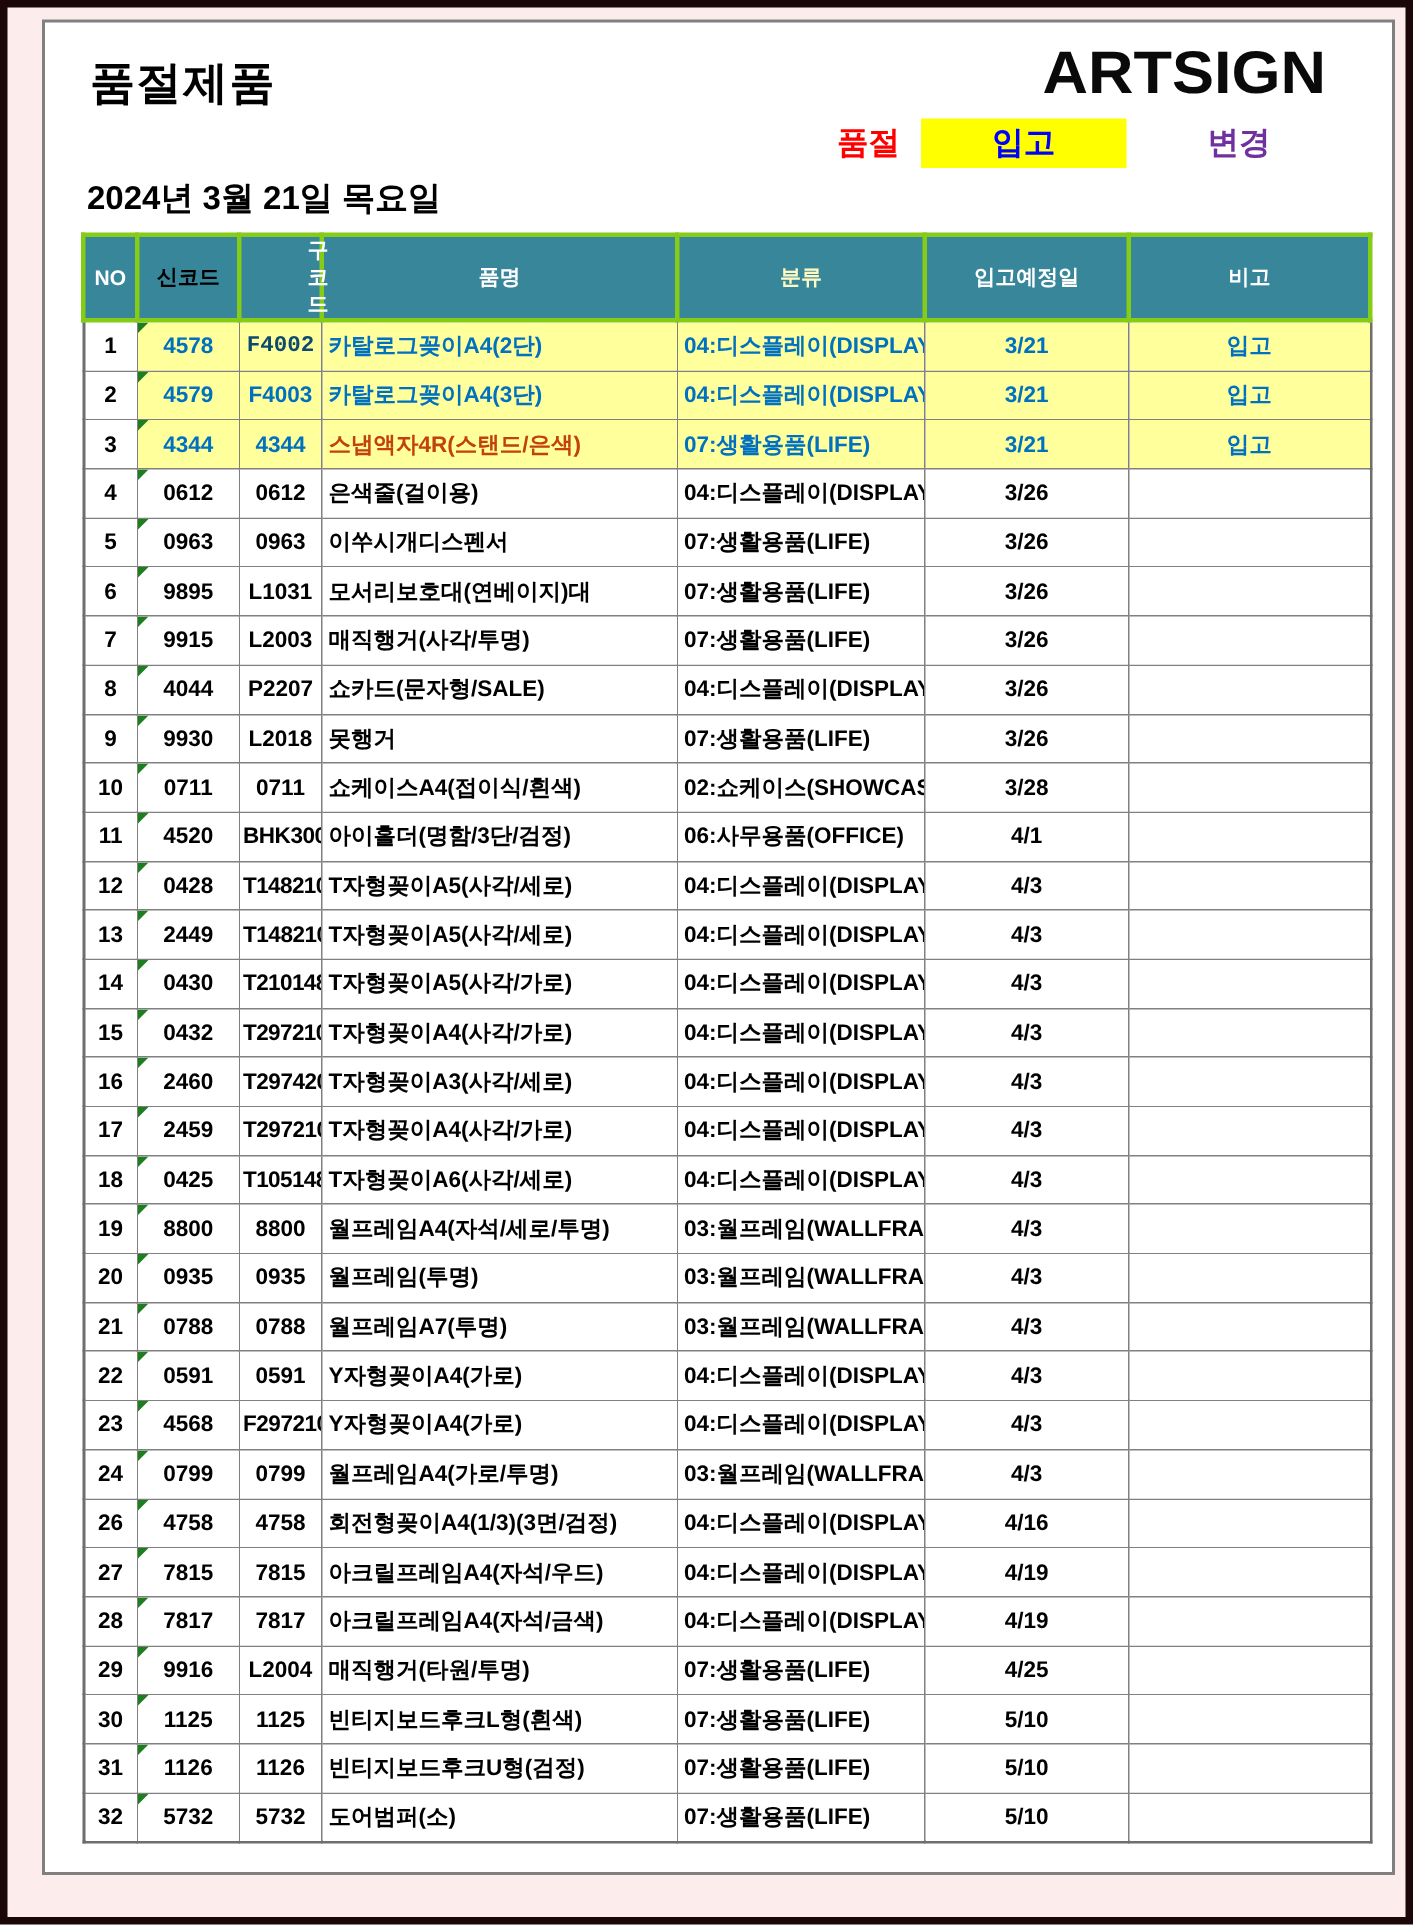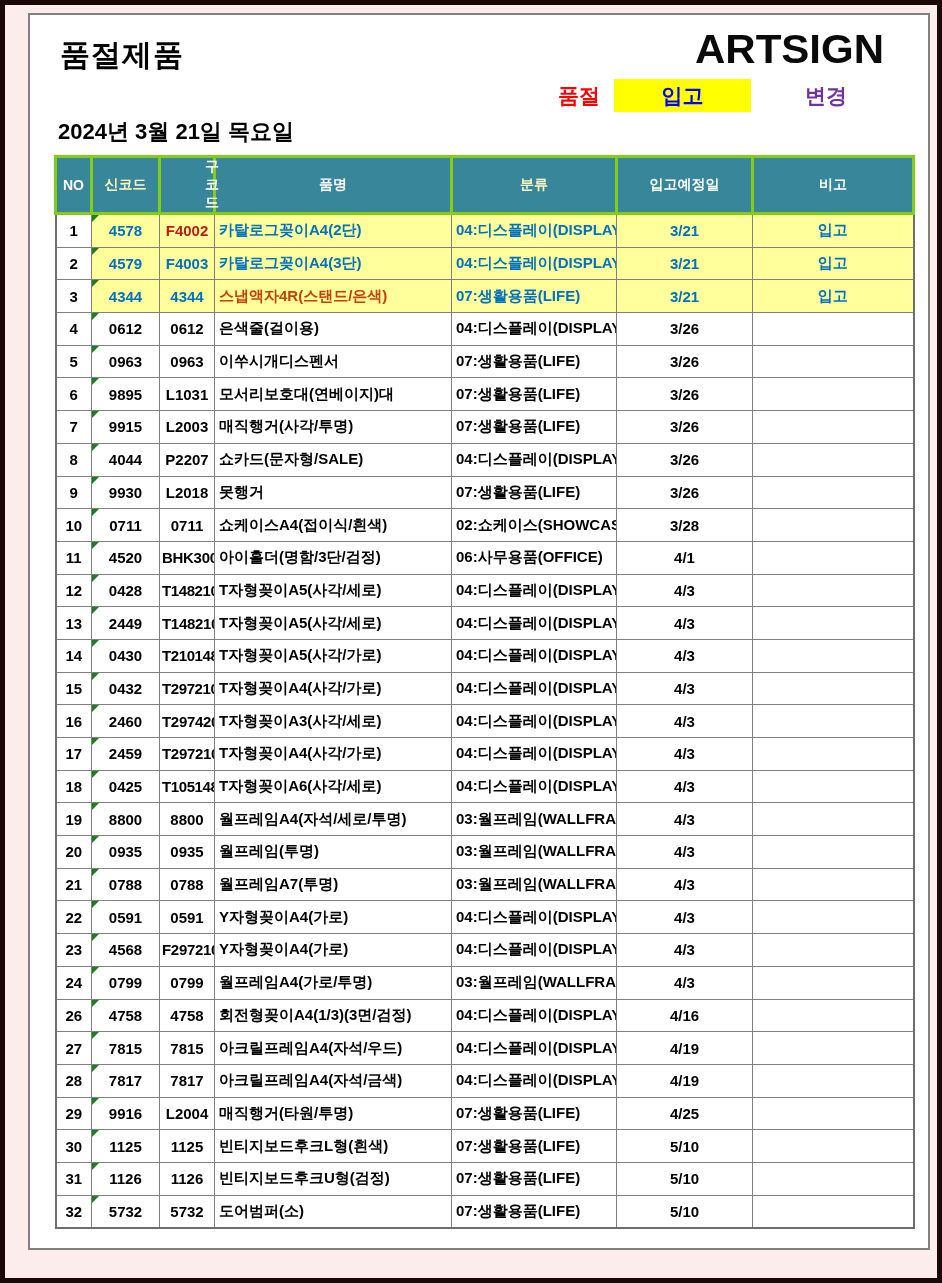--- a/index.html
+++ b/index.html
@@ -99,33 +99,33 @@
         <col style="width: 68px;">
         <col style="width: 55px;">
         <col style="width: 237px;">
         <col style="width: 165px;">
         <col style="width: 136px;">
         <col style="width: 161px;">
       </colgroup>
     <thead>
       <tr>
           <th style="background: rgb(56, 134, 154); color: rgb(255, 255, 255);">NO</th>
-          <th style="background: rgb(56, 134, 154); color: #fef9c3;">신코드</th>
+          <th style="background: rgb(56, 134, 154); color: #000000;">신코드</th>
           <th style="background: rgb(56, 134, 154); color: rgb(255, 255, 255); padding-left: 44px;">구코드</th>
           <th style="background: rgb(56, 134, 154); color: rgb(255, 255, 255);">품명</th>
           <th style="background: rgb(56, 134, 154); color: #fef9c3;">분류</th>
           <th style="background: rgb(56, 134, 154); color: rgb(255, 255, 255); margin-left: 16px;">입고예정일</th>
           <th style="background: rgb(56, 134, 154); color: rgb(255, 255, 255);">비고</th>
         </tr>
     </thead>
     <tbody>
         <tr class="hl">
           <td class="c-no">1</td>
           <td class="c-new-code" style="background: rgb(255, 255, 156); color: rgb(0, 112, 192);">4578<span class="tri"></span></td>
-          <td class="c-old-code" style="background: rgb(255, 255, 156); color: #b91c1c;">F4002</td>
+          <td class="c-old-code" style="background: rgb(255, 255, 156); color: #0c4a6e; font-family: Liberation Mono, monospace;">F4002</td>
           <td class="c-name" style="background: rgb(255, 255, 156); color: rgb(0, 112, 192);">카탈로그꽂이A4(2단)</td>
           <td class="c-cat" style="background: rgb(255, 255, 156); color: rgb(0, 112, 192);">04:디스플레이(DISPLAY)</td>
           <td class="c-due" style="background: rgb(255, 255, 156); color: rgb(0, 112, 192);">3/21</td>
           <td class="c-note" style="background: rgb(255, 255, 156); color: rgb(0, 112, 192);">입고</td>
         </tr>
         <tr class="hl">
           <td class="c-no">2</td>
           <td class="c-new-code" style="background: rgb(255, 255, 156); color: rgb(0, 112, 192);">4579<span class="tri"></span></td>
           <td class="c-old-code" style="background: rgb(255, 255, 156); color: rgb(0, 112, 192);">F4003</td>
           <td class="c-name" style="background: rgb(255, 255, 156); color: rgb(0, 112, 192); margin-top: 35px;">카탈로그꽂이A4(3단)</td>

